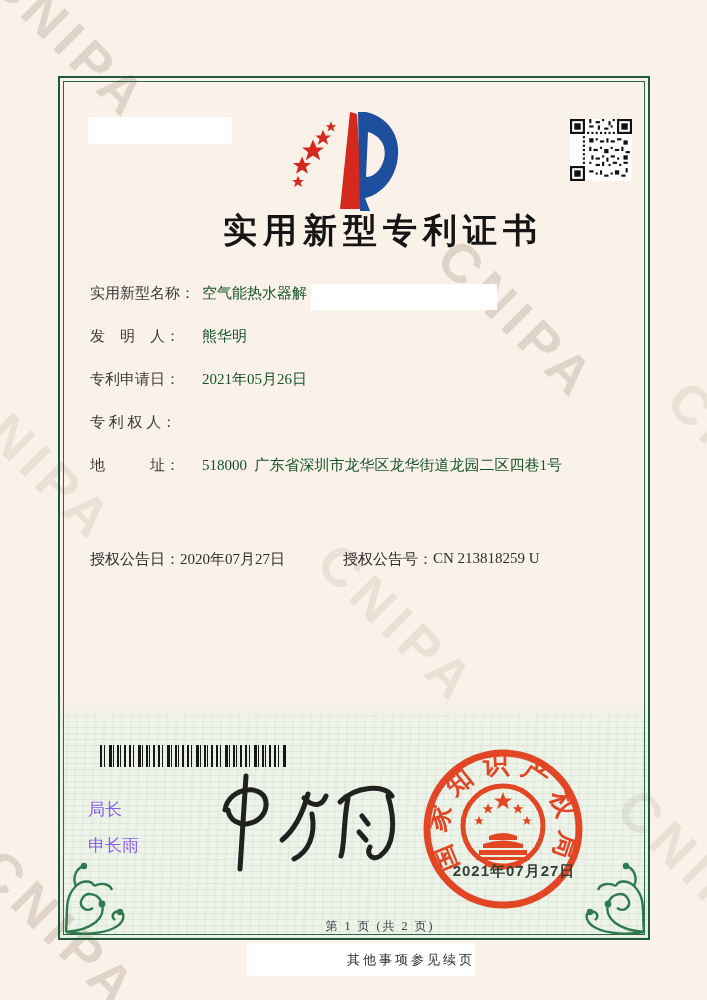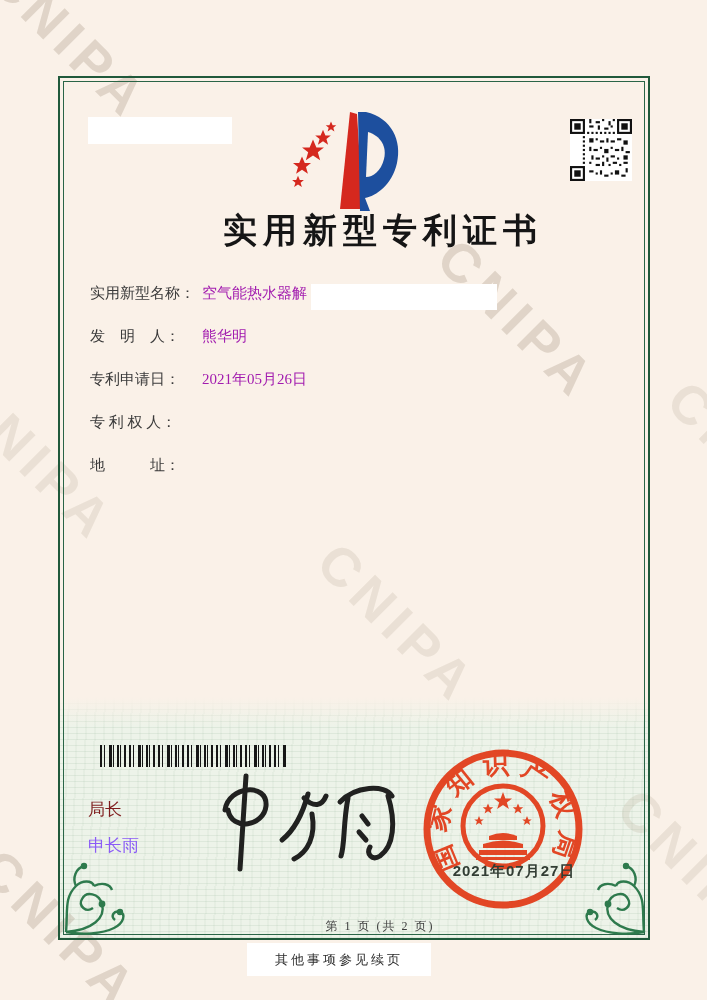--- a/index.html
+++ b/index.html
@@ -26,52 +26,52 @@
   .content{position:absolute;inset:0;z-index:3;}
   .redact{background:#ffffff;display:inline-block;}
   .redact-abs{position:absolute;background:#ffffff;}
   .logo{position:absolute;left:286px;top:108px;}
   .qr{position:absolute;left:570px;top:119px;}
   .cert-title{position:absolute;left:58px;top:208px;width:650px;text-align:center;
         font-size:34px;font-weight:bold;color:#151515;letter-spacing:6px;white-space:pre;}
   .fields{position:absolute;left:90px;top:284px;right:60px;font-size:15px;color:#2e2e2e;}
   .frow{display:flex;height:26px;margin-bottom:17px;}
   .flabel{white-space:pre;min-width:112px;color:#3a3a3a;}
-  .fvalue{white-space:pre;color:#a21caf;}
+  .fvalue{white-space:pre;color:#14532d;}
   .rbox1{width:186px;height:26px;margin-left:4px;}
   .rbox2{width:256px;height:26px;margin-left:6px;}
   .grant-row{position:absolute;left:90px;top:546px;display:flex;align-items:center;
         font-size:15px;color:#2e2e2e;height:26px;}
   .grant-row .pair{display:flex;white-space:pre;}
   .grant-row .pair2{margin-left:58px;}
   .paras{position:absolute;left:88px;top:584px;width:534px;font-size:13.5px;
         line-height:23px;color:#222;text-align:justify;}
   .paras p{margin:0;text-indent:2em;}
   .barcode{position:absolute;left:100px;top:745px;width:187px;height:22px;
         background:repeating-linear-gradient(90deg,
           #161616 0 2px,rgba(0,0,0,0) 2px 4px,
           #161616 4px 5px,rgba(0,0,0,0) 5px 9px,
           #161616 9px 12px,rgba(0,0,0,0) 12px 13px,
           #161616 13px 14px,rgba(0,0,0,0) 14px 17px,
           #161616 17px 19px,rgba(0,0,0,0) 19px 20px,
           #161616 20px 21px,rgba(0,0,0,0) 21px 24px,
           #161616 24px 26px,rgba(0,0,0,0) 26px 29px);}
-  .director-title{position:absolute;left:88px;top:798px;font-size:17px;color:#7f1d1d;
+  .director-title{position:absolute;left:88px;top:798px;font-size:17px;color:#8b5cf6;
         font-family:"Liberation Sans","DejaVu Sans",sans-serif;}
   .director-name{position:absolute;left:88px;top:834px;font-size:17px;color:#8b5cf6;
         font-family:Liberation Mono, monospace;text-align:right;}
   .sig{position:absolute;left:180px;top:762px;}
   .seal{position:absolute;left:418px;top:744px;}
   .seal-date{position:absolute;left:428px;top:862px;width:172px;text-align:center;
         font-size:15px;font-weight:bold;letter-spacing:1px;color:#323d34;
         font-family:"Liberation Sans","DejaVu Sans",sans-serif;white-space:nowrap;}
   .page-note{position:absolute;left:58px;top:918px;width:644px;text-align:center;
         font-size:12px;color:#3c3c3c;letter-spacing:2px;}
-  .cont-strip{position:absolute;left:247px;top:943px;width:184px;height:33px;
-        background:#ffffff;z-index:3;display:flex;align-items:center;justify-content:center;}
+  .cont-strip{position:absolute;left:247px;top:943px;width:228px;height:33px;
+        background:#ffffff;z-index:3;display:flex;align-items:center;justify-content:flex-end;}
   .cont-note{font-size:13px;color:#2d2d2d;letter-spacing:3px;}
   .corner{position:absolute;z-index:3;}
   .corner.br{transform:scaleX(-1);}
 </style>
 </head>
 <body>
 
 <div class="page">
 
   <div class="wm" style="left:-30px;top:8px;">CNIPA</div>
@@ -197,23 +197,32 @@
       </div>
       <div class="frow">
         <span class="flabel">专利申请日：</span>
         <span class="fvalue">2021年05月26日</span>
       </div>
       <div class="frow">
         <span class="flabel">专 利 权 人：</span>
       </div>
       <div class="frow">
         <span class="flabel">地　　　址：</span>
-      </div>
-    </div>
-
+        <span class="fvalue">518000  广东省深圳市龙华区龙华街道龙园二区四巷1号</span>
+      </div>
+    </div>
+
+    <div class="grant-row">
+      <span class="pair">
+        <span>授权公告日：</span><span>2020年07月27日</span>
+      </span>
+      <span class="pair pair2">
+        <span>授权公告号：</span><span>CN 213818259 U</span>
+      </span>
+    </div>
 
 
     <div class="barcode"></div>
 
     <div class="director-title">局长</div>
     <div class="director-name">申长雨</div>
 
     <svg class="sig" width="225" height="118" viewBox="0 0 225 118">
       <g fill="none" stroke="#101010" stroke-width="5" stroke-linecap="round" opacity="0.92">
         <path d="M45,48 C48,24 88,20 86,44 C84,64 52,70 48,48"></path>

